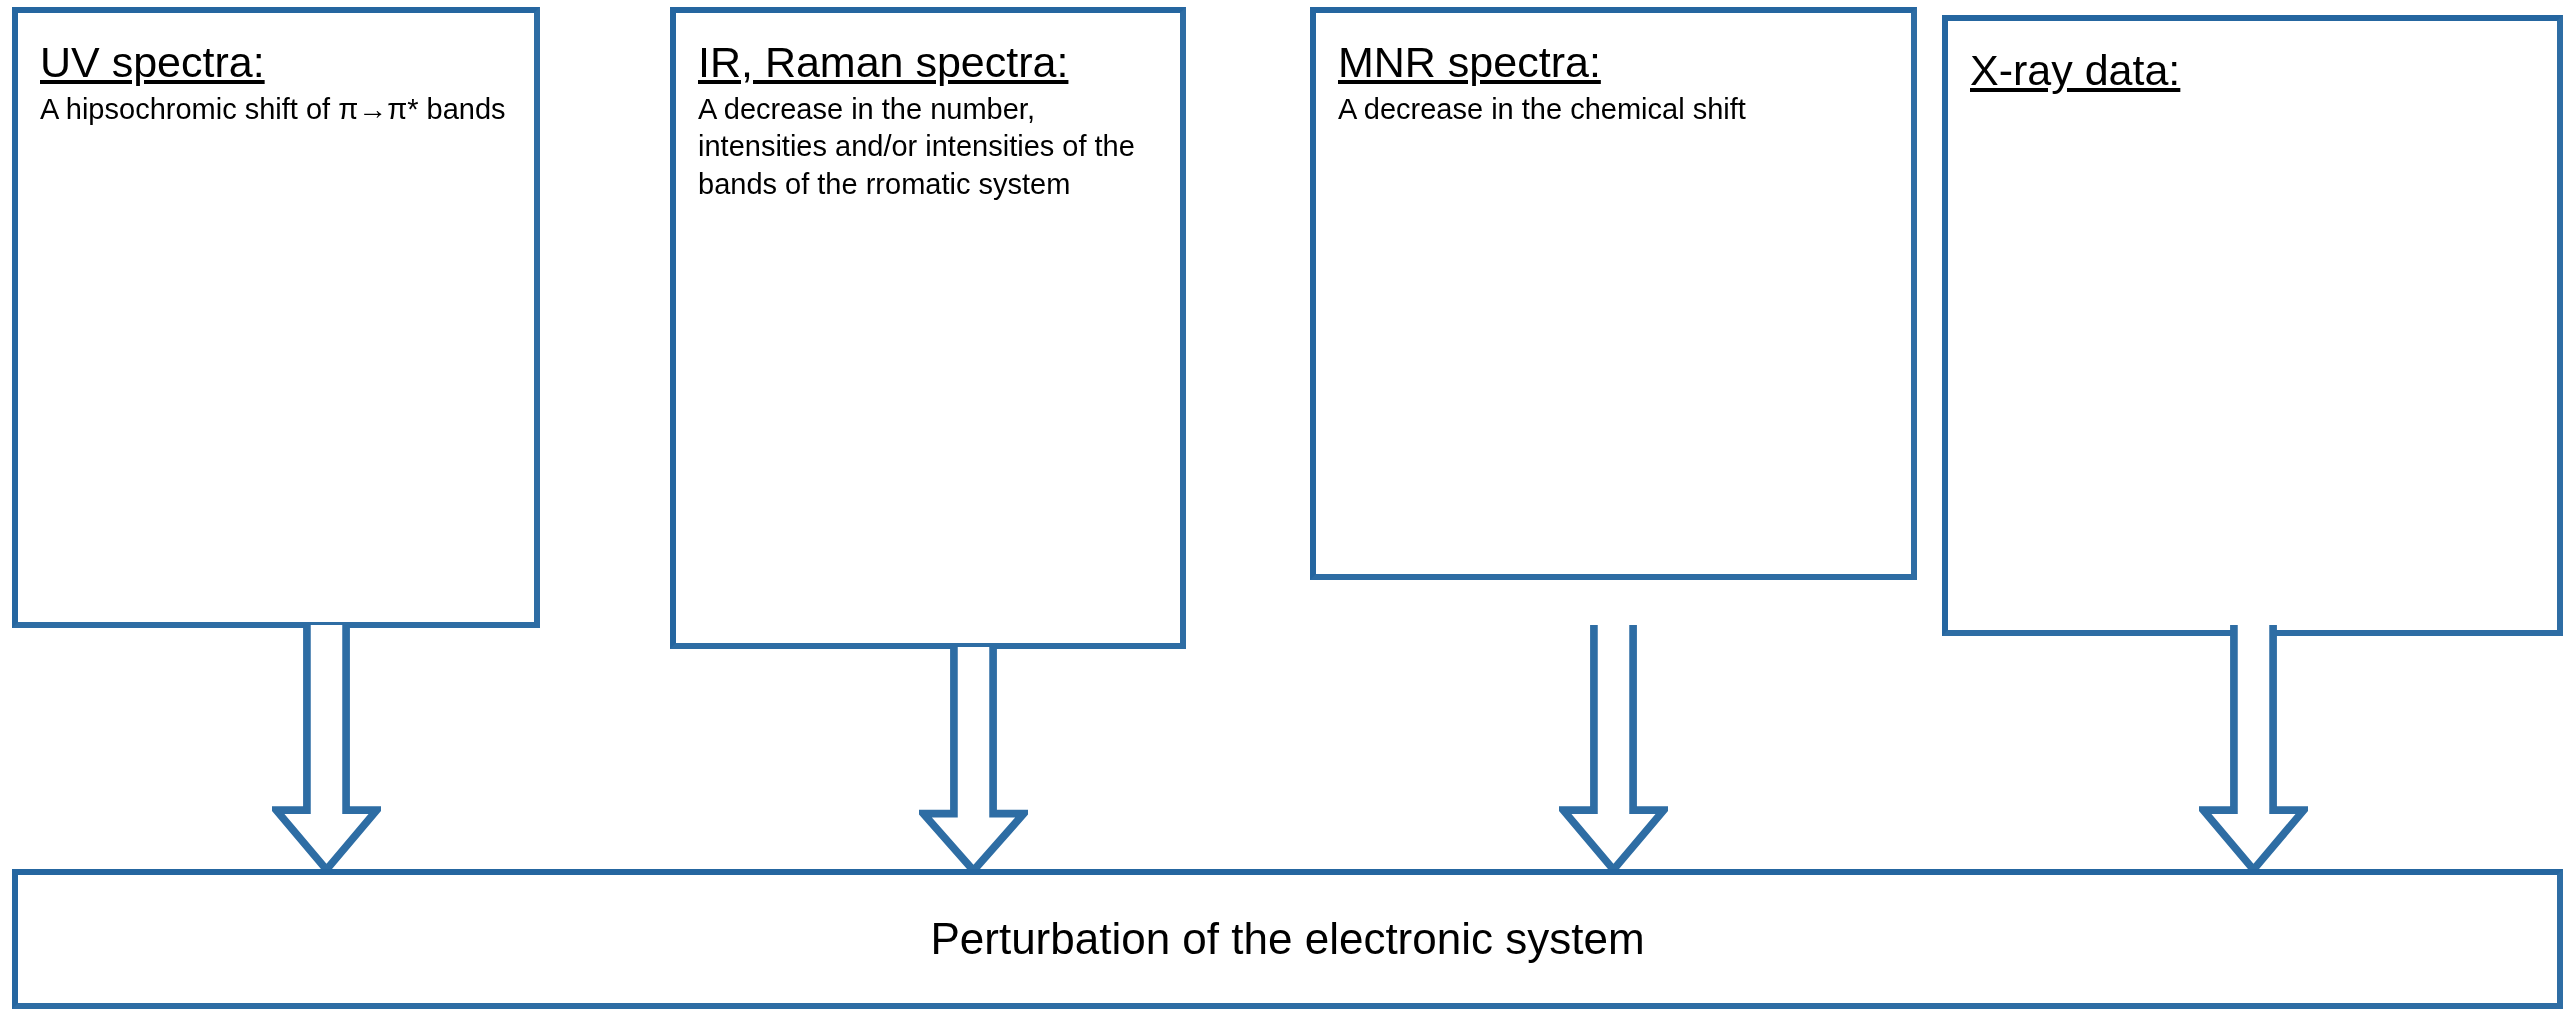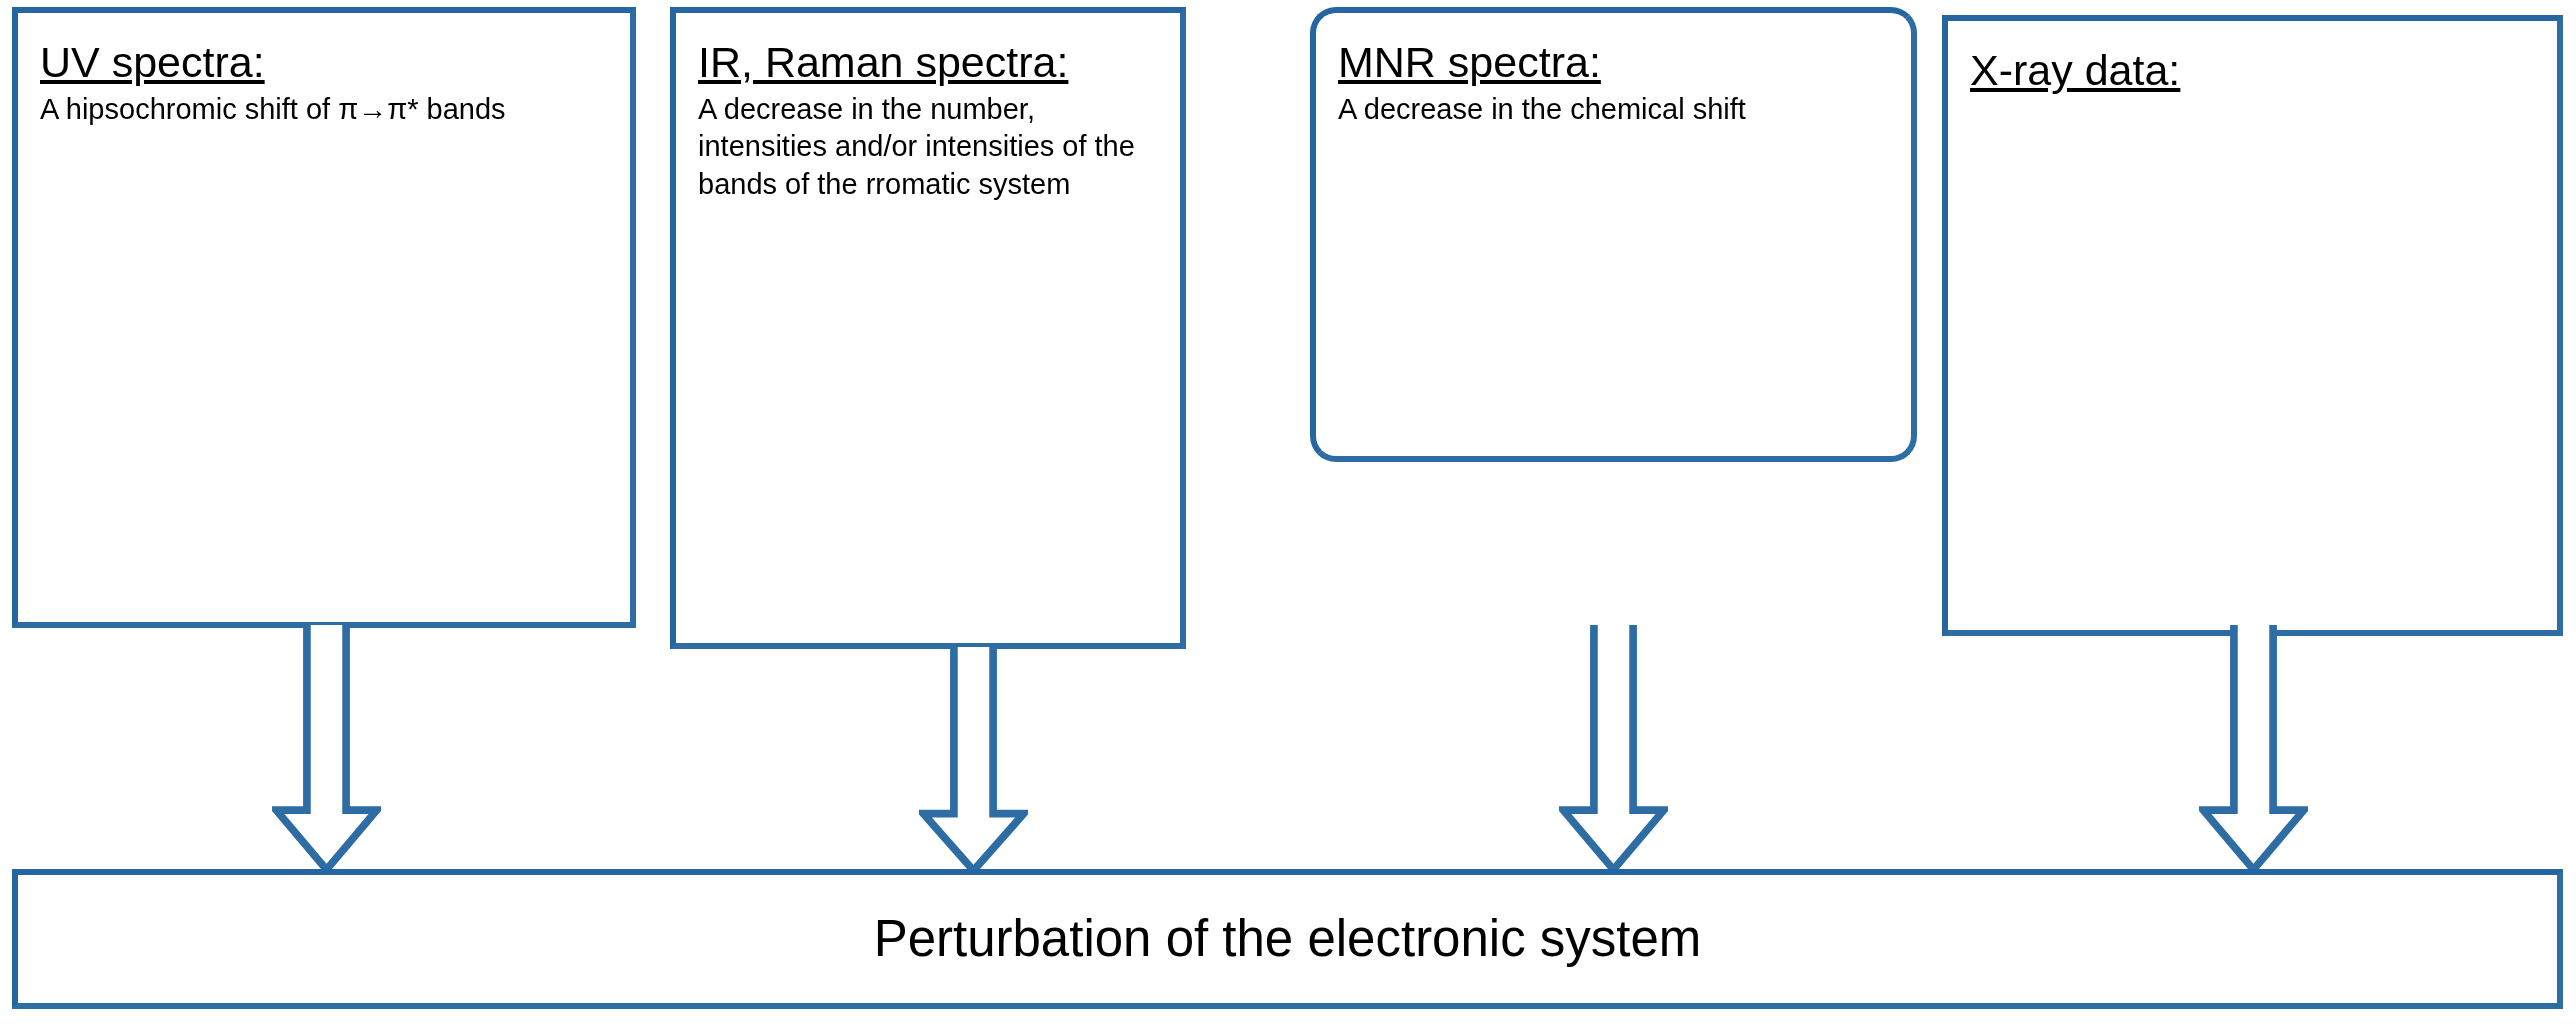--- a/index.html
+++ b/index.html
@@ -38,23 +38,23 @@
     text-underline-offset: 3.4px;
     white-space: nowrap;
   }
   .box-body {
     font-size: 29px;
     line-height: 1.30;
     color: #000000;
   }
 
   
-  #box-1 { left: 12px;   top: 6.8px;  width: 624px;  height: 621px; }
+  #box-1 { left: 12px;   top: 6.8px;  width: 528px;  height: 621px; }
   #box-2 { left: 670px;  top: 6.8px;  width: 516px;  height: 642px; }
-  #box-3 { left: 1310px; top: 6.8px;  width: 607px;  height: 455px; border-radius: 26px; }
+  #box-3 { left: 1310px; top: 6.8px;  width: 607px;  height: 573px; }
   #box-4 { left: 1942px; top: 6.8px;  width: 621px;  height: 621px; margin-top: 8px; }
 
   
   .arrow {
     position: absolute;
     width: 109px;
   }
   .arrow svg { display: block; width: 100%; height: 100%; }
 
   #arrow-1 { left: 272px;  top: 625px; height: 248px; }
@@ -72,21 +72,21 @@
     box-sizing: border-box;
     background: #ffffff;
     border: 6px solid #2E6DA4;
     border-top-color: #2566A0;
     border-left-color: #2566A0;
     display: flex;
     align-items: center;
     justify-content: center;
   }
   #result-bar .result-text {
-    font-size: 51px;
+    font-size: 44px;
     color: #000000;
     line-height: 1.2;
   }
 </style>
 </head>
 <body>
 
 <div id="canvas">
 
   <div class="box" id="box-1">

